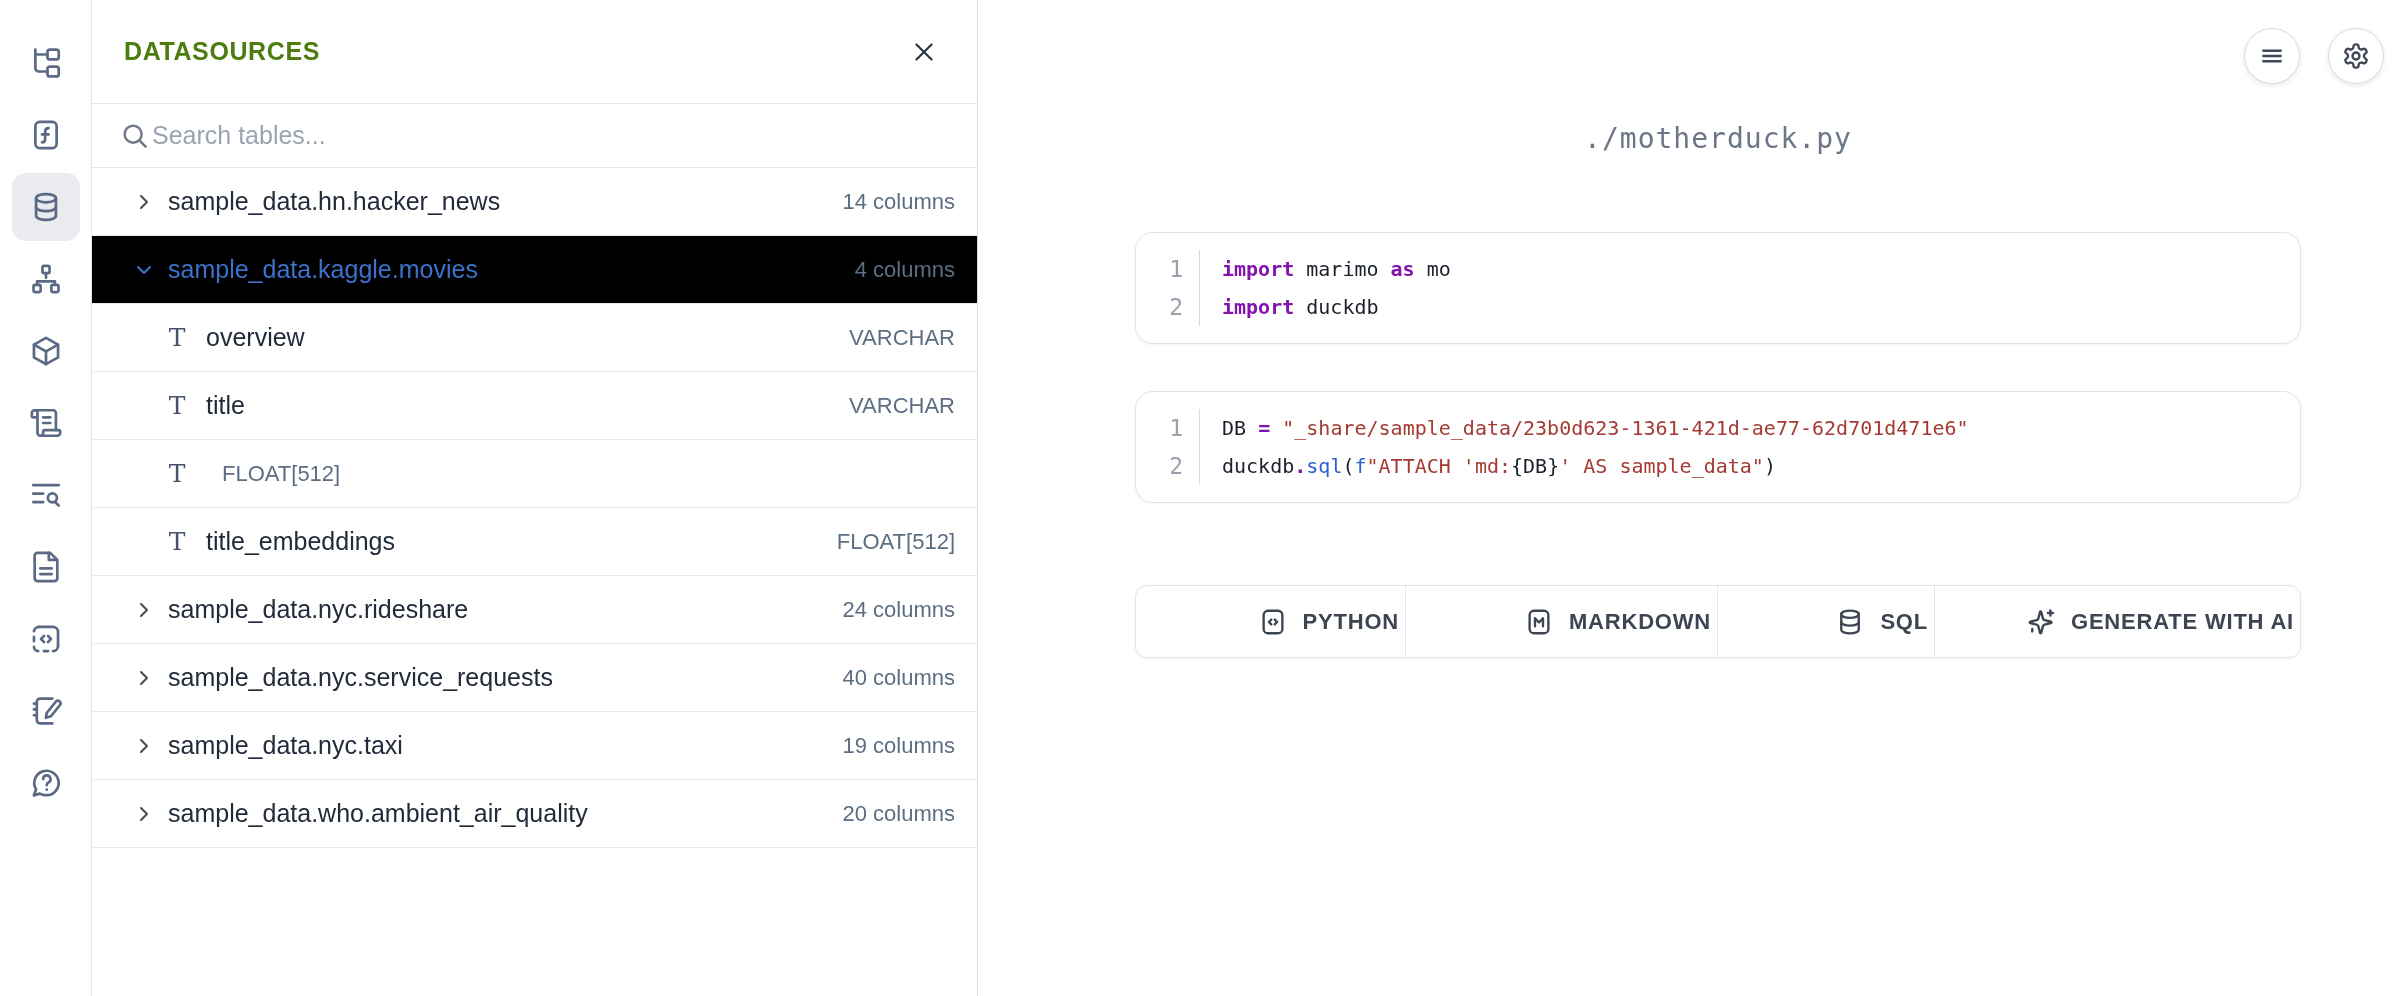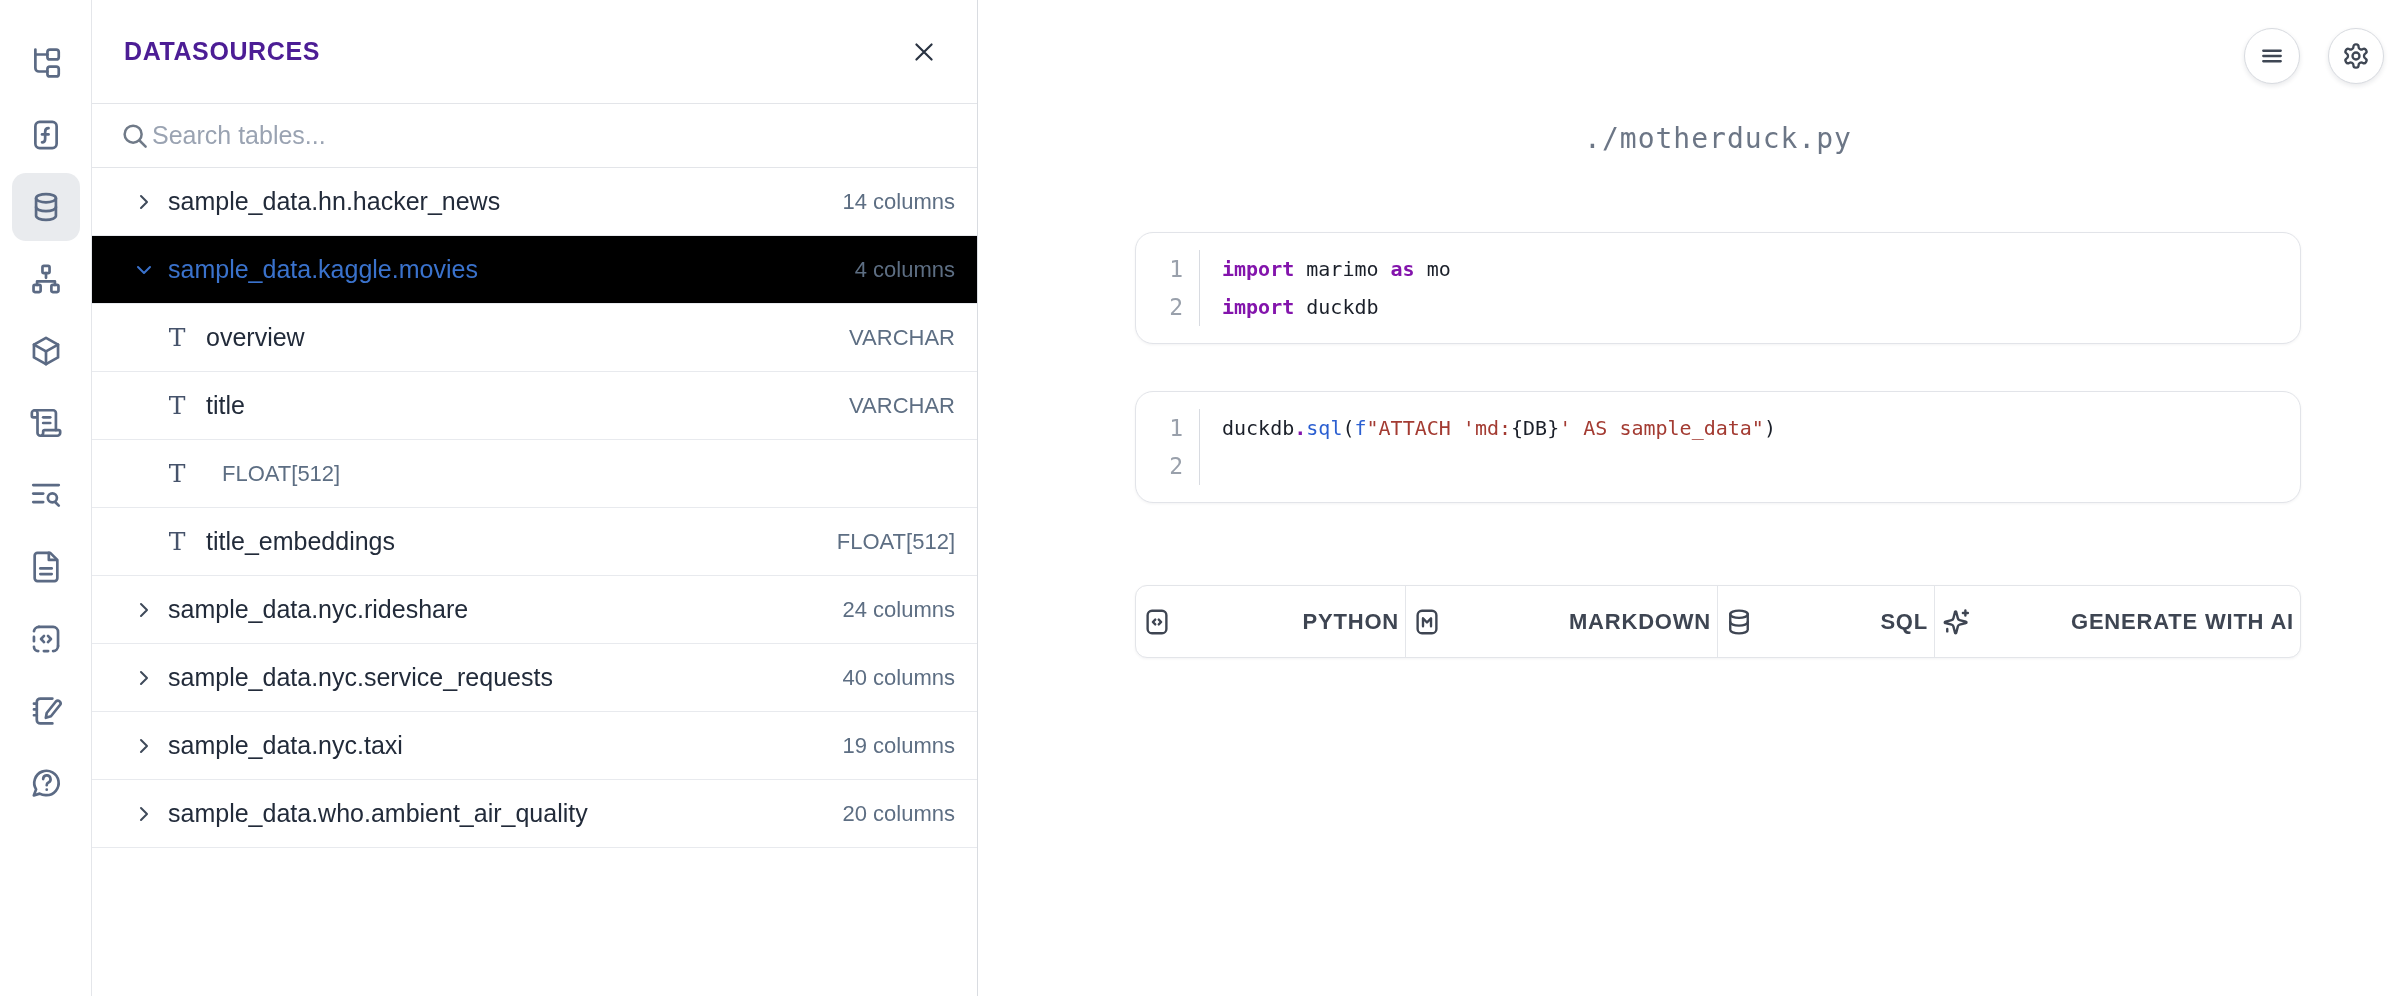--- a/index.html
+++ b/index.html
@@ -19,21 +19,21 @@
   .side-item svg{width:34px;height:34px;stroke:#5b6a84;fill:none;stroke-width:1.9;stroke-linecap:round;stroke-linejoin:round;}
   
   .panel{
     position:absolute;left:92px;top:0;width:886px;height:996px;background:#ffffff;
     border-right:1px solid #d9dce1;box-sizing:border-box;
   }
   .panel-header{
     height:104px;display:flex;align-items:center;justify-content:space-between;
     padding:0 36px 0 32px;border-bottom:1px solid #e3e5e9;box-sizing:border-box;
   }
-  .panel-title{font-size:25px;font-weight:700;letter-spacing:.6px;color:#4c1d95;}
+  .panel-title{font-size:25px;font-weight:700;letter-spacing:.6px;color:#4d7c0f;}
   .close-btn{background:none;border:none;cursor:pointer;padding:4px;display:grid;place-items:center;}
   .close-btn svg{width:26px;height:26px;stroke:#2a3342;stroke-width:2;fill:none;stroke-linecap:round;}
   .search-row{
     height:64px;display:flex;align-items:center;gap:0;padding:0 28px;
     border-bottom:1px solid #e3e5e9;box-sizing:border-box;
   }
   .search-row svg{width:30px;height:30px;stroke:#707a88;stroke-width:2;fill:none;stroke-linecap:round;flex:0 0 auto;}
   .search-input{
     border:none;outline:none;flex:1;font-size:25px;color:#27303f;background:transparent;
     font-family:"Liberation Sans", sans-serif;
@@ -90,21 +90,21 @@
   .tk-st{color:#a33b32;}
   .tk-fn{color:#2b5fd1;}
   .tk-pl{color:#1a1f29;}
   
   .add-bar{
     position:absolute;left:157px;top:585px;width:1166px;height:73px;background:#ffffff;
     border:1px solid #e3e5e9;border-radius:12px;box-shadow:0 1px 3px rgba(15,23,42,.05);
     box-sizing:border-box;display:flex;overflow:hidden;
   }
   .add-btn{
-    display:flex;align-items:center;justify-content:space-between;gap:15px;cursor:pointer;
+    display:flex;align-items:center;justify-content:flex-end;gap:15px;cursor:pointer;
     background:none;border:none;border-right:1px solid #e4e6ea;box-sizing:border-box;height:100%;
   }
   .add-btn:last-child{border-right:none;}
   .add-btn svg{width:30px;height:30px;stroke:#3e4552;stroke-width:1.9;fill:none;stroke-linecap:round;stroke-linejoin:round;flex:0 0 auto;}
   .add-btn .lbl{font-size:22px;font-weight:700;color:#3e4552;letter-spacing:.8px;white-space:nowrap;}
   #add-python{width:270px;}
   #add-markdown{width:312px;}
   #add-sql{width:217px;}
   #add-ai{flex:1;}
 </style>
@@ -361,20 +361,21 @@
         <div class="code-line"><span class="tk-kw">import</span><span class="tk-pl"> marimo </span><span class="tk-kw">as</span><span class="tk-pl"> mo</span></div>
         <div class="code-line"><span class="tk-kw">import</span><span class="tk-pl"> duckdb</span></div>
       </div>
     </div>
   <div class="cell" id="cell-1">
       <div class="gutter">
         <span>1</span>
         <span>2</span>
       </div>
       <div class="code">
+        <div class="code-line"><span class="tk-pl">DB </span><span class="tk-kw">=</span><span class="tk-pl"> </span><span class="tk-st">"_share/sample_data/23b0d623-1361-421d-ae77-62d701d471e6"</span></div>
         <div class="code-line"><span class="tk-pl">duckdb</span><span class="tk-kw">.</span><span class="tk-fn">sql</span><span class="tk-pl">(</span><span class="tk-fn">f</span><span class="tk-st">"ATTACH 'md:</span><span class="tk-pl">{DB}</span><span class="tk-st">' AS sample_data"</span><span class="tk-pl">)</span></div>
       </div>
     </div>
 
   <div class="add-bar">
     <button class="add-btn" id="add-python">
       <span>
           <svg viewBox="0 0 24 24">
         <rect x="4.5" y="3" width="15" height="18" rx="3.5"></rect>
         <path d="M10.6 10.1 8.7 12l1.9 1.9"></path>

